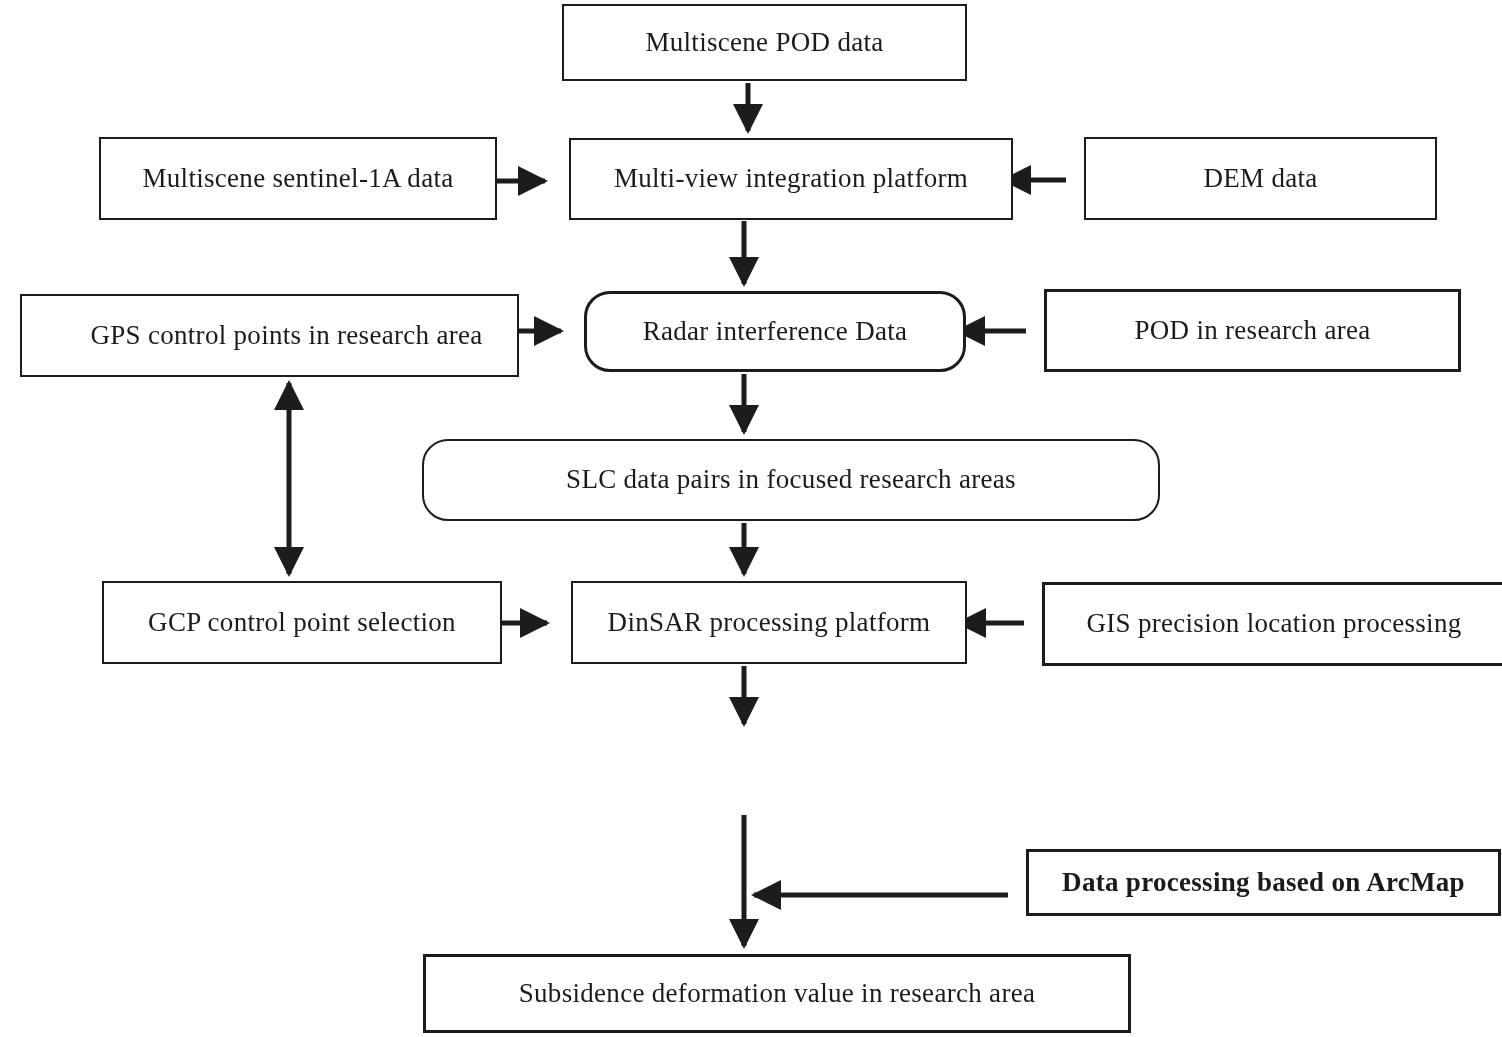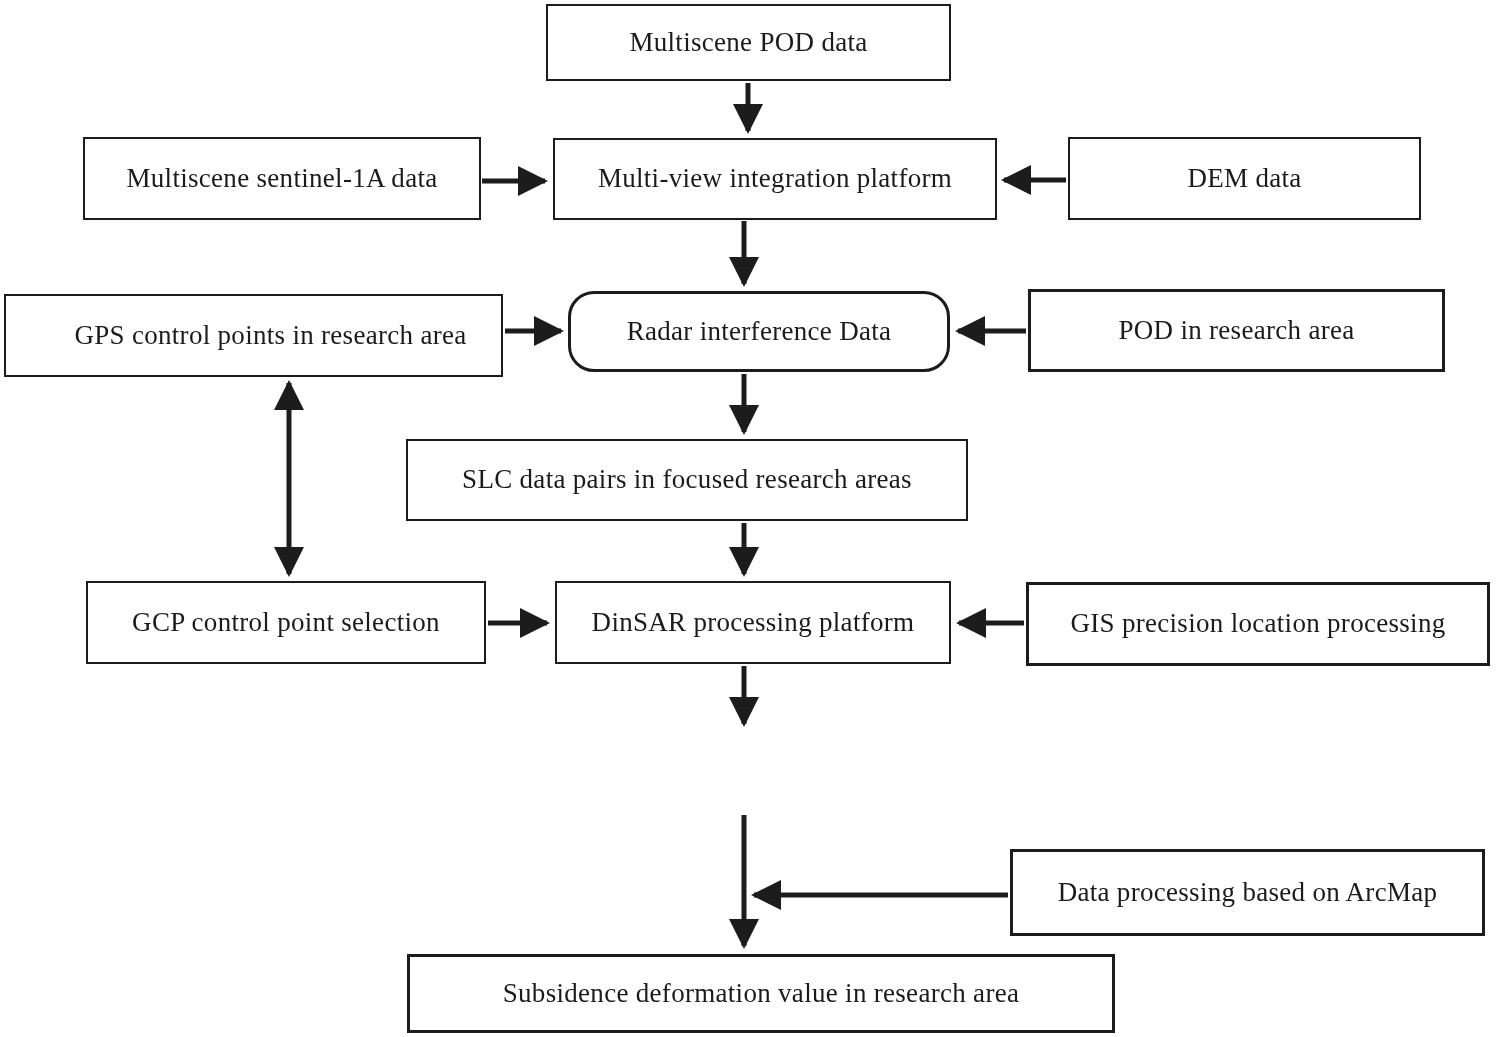--- a/index.html
+++ b/index.html
@@ -22,20 +22,21 @@
     border: 2px solid #1c1c1c;
     color: #1b1b1b;
     display: flex;
     align-items: center;
     justify-content: center;
     text-align: center;
     font-size: 27px;
     line-height: 1.15;
     padding: 4px 10px;
     letter-spacing: 0.3px;
+    margin-left: 16px;
   }
   .node.thick { border-width: 3px; }
   .arrows {
     position: absolute;
     left: 0; top: 0;
     width: 1502px;
     height: 1037px;
     pointer-events: none;
   }
   .arrows line {
@@ -77,26 +78,26 @@
   <div class="node" style="left:553px; top:138px; width:444px; height:82px;">Multi-view integration platform</div>
 
   <div class="node" style="left:1068px; top:137px; width:353px; height:83px;">DEM data</div>
 
   <div class="node" style="left:4px; top:294px; width:499px; height:83px;padding-left:44px;">GPS control points in research area</div>
 
   <div class="node thick" style="left:568px; top:291px; width:382px; height:81px;border-radius:26px;">Radar interference Data</div>
 
   <div class="node thick" style="left:1028px; top:289px; width:417px; height:83px;">POD in research area</div>
 
-  <div class="node" style="left:406px; top:439px; width:562px; height:82px;">SLC data pairs in focused research areas</div>
+  <div class="node" style="left:406px; top:439px; width:738px; height:82px;border-radius:26px;">SLC data pairs in focused research areas</div>
 
   <div class="node" style="left:86px; top:581px; width:400px; height:83px;">GCP control point selection</div>
 
   <div class="node" style="left:555px; top:581px; width:396px; height:83px;">DinSAR processing platform</div>
 
   <div class="node thick" style="left:1026px; top:582px; width:464px; height:84px;font-family:Liberation Serif, serif;">GIS precision location processing</div>
 
 
-  <div class="node thick" style="left:1010px; top:849px; width:475px; height:87px;">Data processing based on ArcMap</div>
+  <div class="node thick" style="left:1010px; top:849px; width:475px; height:67px;font-weight:bold;">Data processing based on ArcMap</div>
 
   <div class="node thick" style="left:407px; top:954px; width:708px; height:79px;text-align:right;">Subsidence deformation value in research area</div>
 
 </div>
 
 </body></html>

